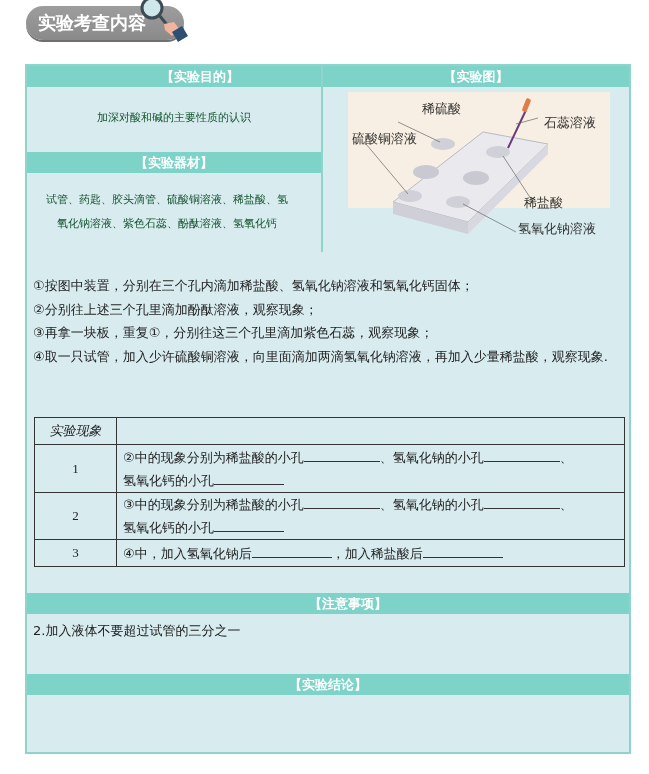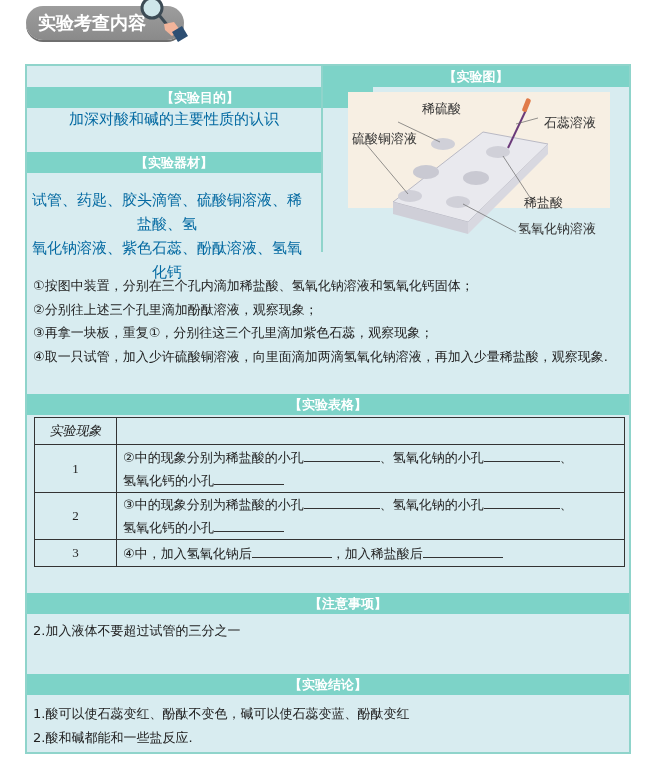--- a/index.html
+++ b/index.html
@@ -18,21 +18,21 @@
 
   .box {
     position: absolute; left: 25px; top: 64px; width: 606px; height: 690px;
     background: #d8ecf0; border: 2px solid #8fd4cb;
   }
   .hdr {
     position: absolute; height: 21px; background: #7dd3c8;
     color: #ffffff; font-weight: bold; font-size: 13px;
     text-align: center; line-height: 21px;
   }
-  .cell-text { position: absolute; font-size: 15px; color: #0369a1; }
+  .cell-text { position: absolute; font-size: 11px; color: #14532d; }
   .vdiv { position: absolute; width: 2px; background: #8fd4cb; }
 
   .figure {
     position: absolute; left: 321px; top: 26px; width: 262px; height: 116px;
     background: #f7efe3;
   }
   .fig-label { position: absolute; font-family: "DejaVu Serif", "Liberation Serif", serif; font-size: 13px; color: #333; white-space: nowrap; }
 
   .ops { position: absolute; left: 6px; top: 208px; width: 592px; font-size: 13px; line-height: 23.5px; }
   .ops div { white-space: normal; }
@@ -55,21 +55,21 @@
 </div>
 <svg class="magnifier" viewBox="0 0 56 48">
   <circle cx="20" cy="12" r="10" fill="#cfe6ea" stroke="#3d4b55" stroke-width="3"></circle>
   <line x1="27" y1="19" x2="36" y2="30" stroke="#3d4b55" stroke-width="3"></line>
   <path d="M32 28 L42 26 L48 34 L40 40 L33 34 Z" fill="#f2b49a"></path>
   <path d="M40 36 L50 30 L56 40 L46 46 Z" fill="#2d4f73"></path>
 </svg>
 
 <div class="box">
 
-  <div class="hdr" style="left:0;top:0;width:346px;margin-top:21px;">【实验目的】</div>
+  <div class="hdr" style="left:0;top:0;width:346px;">【实验目的】</div>
   <div class="cell-text" style="left:0;top:44px;width:294px;text-align:center;">加深对酸和碱的主要性质的认识</div>
 
   <div class="hdr" style="left:0;top:86px;width:294px;">【实验器材】</div>
   <div class="cell-text" style="left:0;top:122px;width:280px;text-align:center;line-height:24px;">
     <div>试管、药匙、胶头滴管、硫酸铜溶液、稀盐酸、氢</div>
     <div>氧化钠溶液、紫色石蕊、酚酞溶液、氢氧化钙</div>
   </div>
 
   <div class="vdiv" style="left:294px;top:0;height:186px;"></div>
 
@@ -100,21 +100,20 @@
     <span class="fig-label" style="left:170px;top:128px;">氢氧化钠溶液</span>
   </div>
 
   <div class="ops">
     <div>①按图中装置，分别在三个孔内滴加稀盐酸、氢氧化钠溶液和氢氧化钙固体；</div>
     <div>②分别往上述三个孔里滴加酚酞溶液，观察现象；</div>
     <div>③再拿一块板，重复①，分别往这三个孔里滴加紫色石蕊，观察现象；</div>
     <div>④取一只试管，加入少许硫酸铜溶液，向里面滴加两滴氢氧化钠溶液，再加入少量稀盐酸，观察现象.</div>
   </div>
 
-  <div class="hdr" style="left:0;top:328px;width:602px;">【实验表格】</div>
   <table class="phen">
     <tbody>
         <tr style="height:27px;font-style:italic;">
       <td class="num" style="font-family:'DejaVu Sans',sans-serif;">实验现象</td>
       <td></td>
     </tr>
     <tr style="height:48px;">
       <td class="num">1</td>
       <td style="line-height:23px;">
         <span>②中的现象分别为稀盐酸的小孔</span><span class="blank" style="width:76px;"></span><span>、氢氧化钠的小孔</span><span class="blank" style="width:76px;"></span><span>、</span><br>
@@ -136,17 +135,13 @@
     </tr>
   </tbody>
     </table>
 
   <div class="hdr" style="left:0;top:527px;width:602px;padding-left:40px;">【注意事项】</div>
   <div class="list" style="top:553px;">
     <div>2.加入液体不要超过试管的三分之一</div>
   </div>
 
   <div class="hdr" style="left:0;top:608px;width:602px;">【实验结论】</div>
-  <div class="list" style="top:636px;">
-    <div>1.酸可以使石蕊变红、酚酞不变色，碱可以使石蕊变蓝、酚酞变红</div>
-    <div>2.酸和碱都能和一些盐反应.</div>
-  </div>
 </div>
 
 </body></html>

